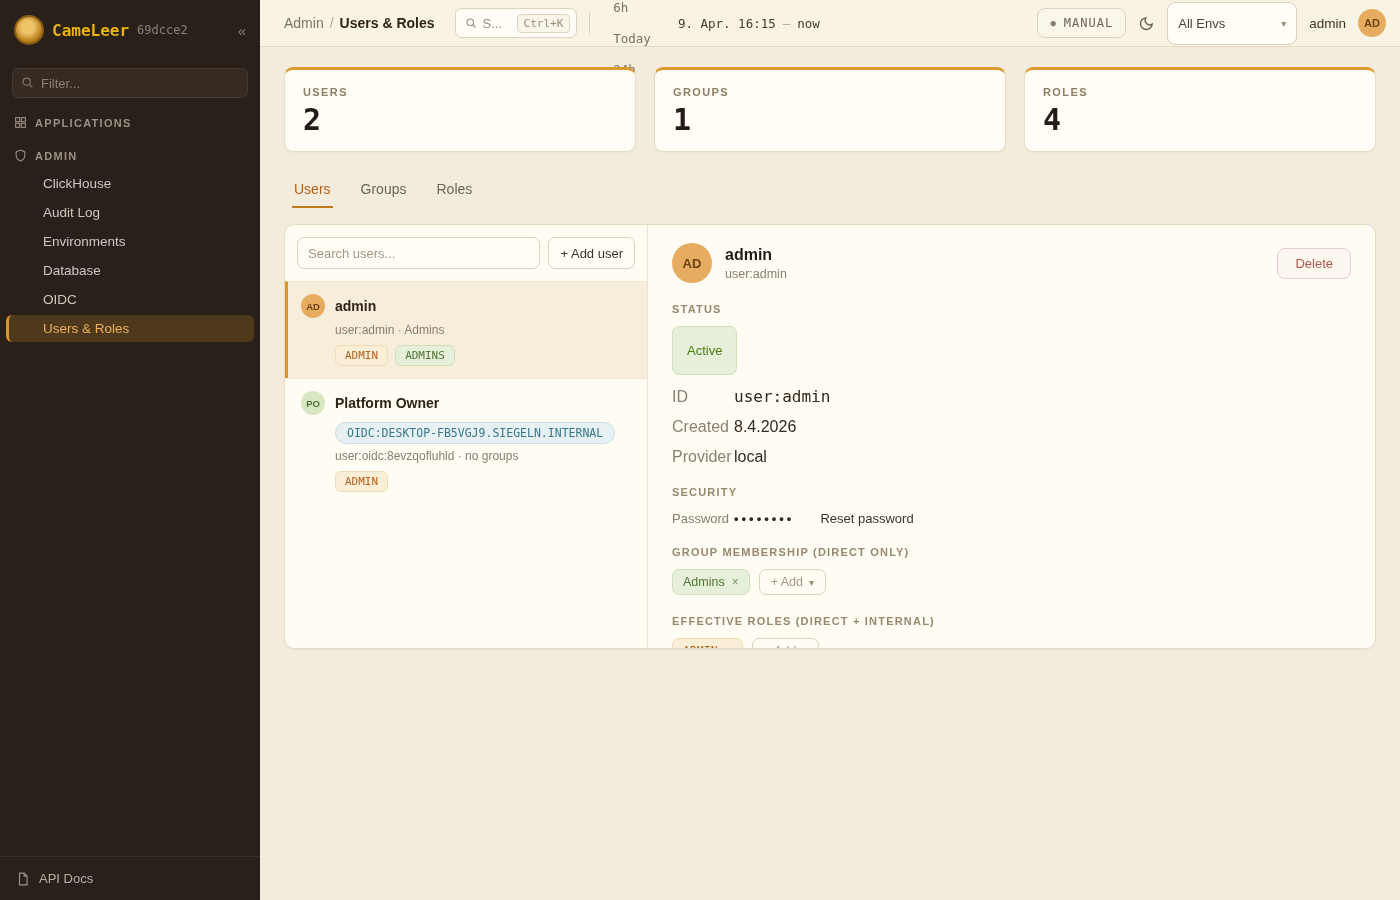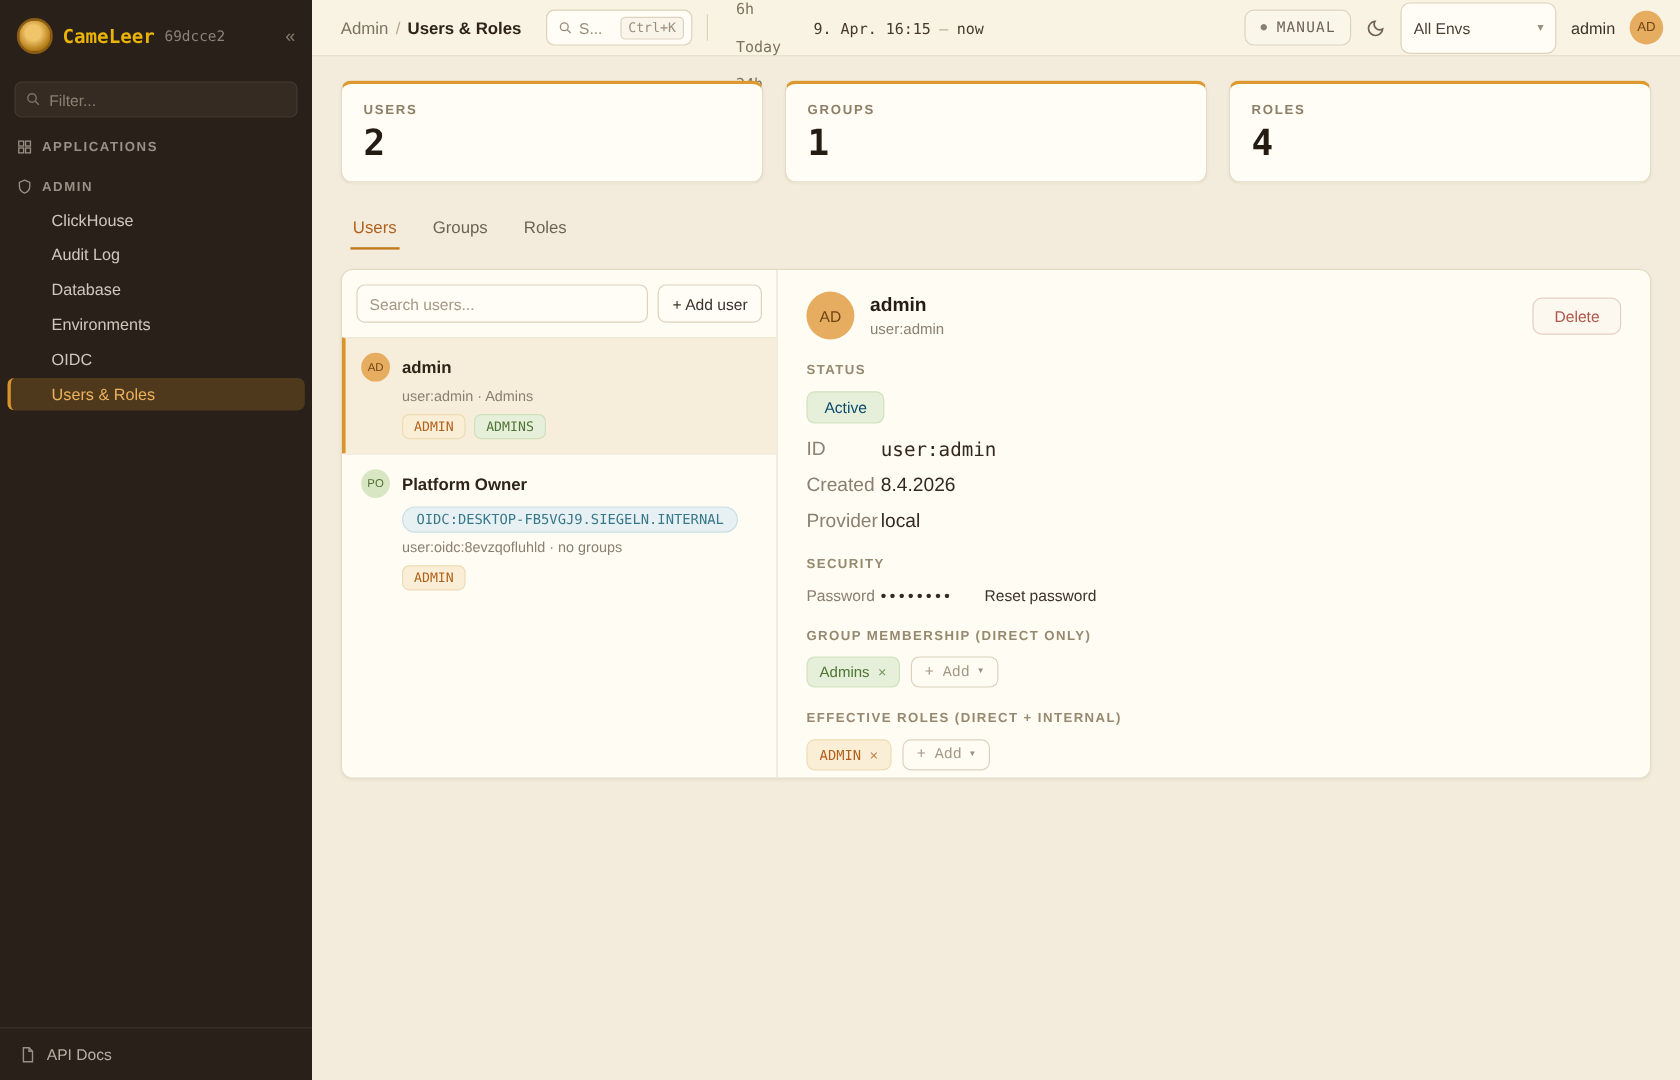--- a/index.html
+++ b/index.html
@@ -67,21 +67,21 @@
   .manual-pill { display:flex; align-items:center; gap:7px; border:1px solid #ddd3bf; background:#fbf6ea;
     border-radius:8px; height:30px; padding:0 12px; font-family:"DejaVu Sans Mono",monospace; font-size:12px;
     letter-spacing:1px; color:#6e6355; cursor:pointer; }
   .manual-dot { font-size:9px; color:#8a8070; }
   .moon-btn { color:#6e6355; cursor:pointer; display:flex; align-items:center; }
   .env-select { display:flex; align-items:center; justify-content:space-between; width:130px; height:43px;
     background:#fffdf6; border:1px solid #ddd2bc; border-radius:8px; padding:0 10px; font-size:13px;
     color:#4a4034; cursor:pointer; }
   .chevron { color:#9a8e7a; font-size:10px; }
   .top-user { font-size:13.5px; color:#3d332a; }
-  .avatar { border-radius:50%; background:#e6ad61; color:#6e4312; font-weight:normal; display:flex;
+  .avatar { border-radius:50%; background:#e6ad61; color:#6e4312; font-weight:bold; display:flex;
     align-items:center; justify-content:center; }
   .avatar-top { width:28px; height:28px; font-size:11px; cursor:pointer; }
 
   
   .content { padding:20px 24px 0 24px; }
   .stats { display:flex; gap:18px; }
   .stat-card { flex:1; background:#fffdf6; border:1px solid #e6dcc6; border-top:3px solid #dc9a2e;
     border-radius:9px; padding:16px 18px 14px 18px; box-shadow:0 1px 2px rgba(90,70,30,0.05); }
   .stat-label { font-size:11px; letter-spacing:1.4px; color:#8d7f66; font-weight:bold; }
   .stat-value { font-family:"DejaVu Sans Mono",monospace; font-size:30px; font-weight:bold; color:#241c12; margin-top:4px; }
@@ -119,35 +119,35 @@
   
   .detail { flex:1; padding:18px 24px; overflow:hidden; }
   .detail-head { display:flex; align-items:center; gap:13px; }
   .avatar-detail { width:40px; height:40px; font-size:13px; }
   .detail-name { font-size:16px; font-weight:bold; color:#241c12; }
   .detail-sub { font-size:12.5px; color:#8a8070; margin-top:3px; }
   .delete-btn { margin-left:auto; border:1px solid #e5cfc4; color:#b2564a; background:#fcf7ef;
     border-radius:8px; padding:7px 17px; font-size:13px; cursor:pointer; font-family:"Liberation Sans",sans-serif; }
   .sec-heading { font-size:11px; letter-spacing:1.2px; color:#97896f; font-weight:bold; margin-top:20px; }
   .status-badge { display:inline-block; margin-top:11px; background:#e5efd9; border:1px solid #d0e0bd;
-    color:#0c4a6e; font-size:13px; padding:5px 14px; border-radius:7px; }
+    color:#4d7c0f; font-size:13px; padding:16px 14px; border-radius:7px; }
   .kv-row { display:flex; align-items:center; margin-top:12px; font-size:16px; }
   .kv-label { width:62px; color:#8a8070; flex-shrink:0; }
   .kv-value { color:#33291e; }
   .pw-row { display:flex; align-items:center; margin-top:13px; font-size:13px; }
   .pw-dots { color:#33291e; font-weight:bold; letter-spacing:3px; margin-right:26px; }
   .reset-link { color:#3d332a; cursor:pointer; }
   .chip-row { display:flex; align-items:center; gap:9px; margin-top:11px; }
   .member-chip { display:inline-flex; align-items:center; gap:7px; background:#e5efd9; border:1px solid #d0e0bd;
     color:#4f7534; font-size:12.5px; padding:5px 10px; border-radius:7px; }
   .role-chip { display:inline-flex; align-items:center; gap:7px; background:#faeed6; border:1px solid #eddcb4;
     color:#b2611d; font-family:"DejaVu Sans Mono",monospace; font-size:11.5px; padding:5px 10px; border-radius:7px; }
   .chip-x { cursor:pointer; opacity:0.75; font-size:12px; }
   .add-btn { display:inline-flex; align-items:center; gap:6px; border:1px solid #dcd2bd; background:transparent;
-    color:#a49884; font-size:12.5px; padding:5px 11px; border-radius:7px; cursor:pointer; font-family:Liberation Mono, monospace; }
+    color:#a49884; font-size:12.5px; padding:5px 11px; border-radius:7px; cursor:pointer; font-family:Liberation Sans, sans-serif; }
 </style>
 </head>
 <body>
 
 <aside class="sidebar">
   <div class="sb-header">
     <span class="logo-circle"></span>
     <span class="logo-text">CameLeer</span>
     <span class="logo-suffix">69dcce2</span>
     <span class="collapse-btn">«</span>
@@ -174,22 +174,22 @@
   <div class="sb-section">
     <svg width="13" height="13" viewBox="0 0 24 24">
         <path d="M12 2 L20 5.5 V11 C20 16.5 16.5 20.5 12 22 C7.5 20.5 4 16.5 4 11 V5.5 Z" fill="none" stroke="currentColor" stroke-width="2"></path>
       </svg>
     <span>ADMIN</span>
   </div>
 
   <nav class="sb-items">
     <div class="sb-item">ClickHouse</div>
     <div class="sb-item">Audit Log</div>
+    <div class="sb-item">Environments</div>
     <div class="sb-item">Database</div>
-    <div class="sb-item">Environments</div>
     <div class="sb-item">OIDC</div>
     <div class="sb-item active">Users &amp; Roles</div>
   </nav>
 
   <div class="sb-spacer"></div>
 
   <div class="sb-footer">
     <svg width="14" height="14" viewBox="0 0 24 24">
         <path d="M6 2 H14 L19 7 V22 H6 Z" fill="none" stroke="currentColor" stroke-width="2"></path>
         <path d="M14 2 V7 H19" fill="none" stroke="currentColor" stroke-width="2"></path>

